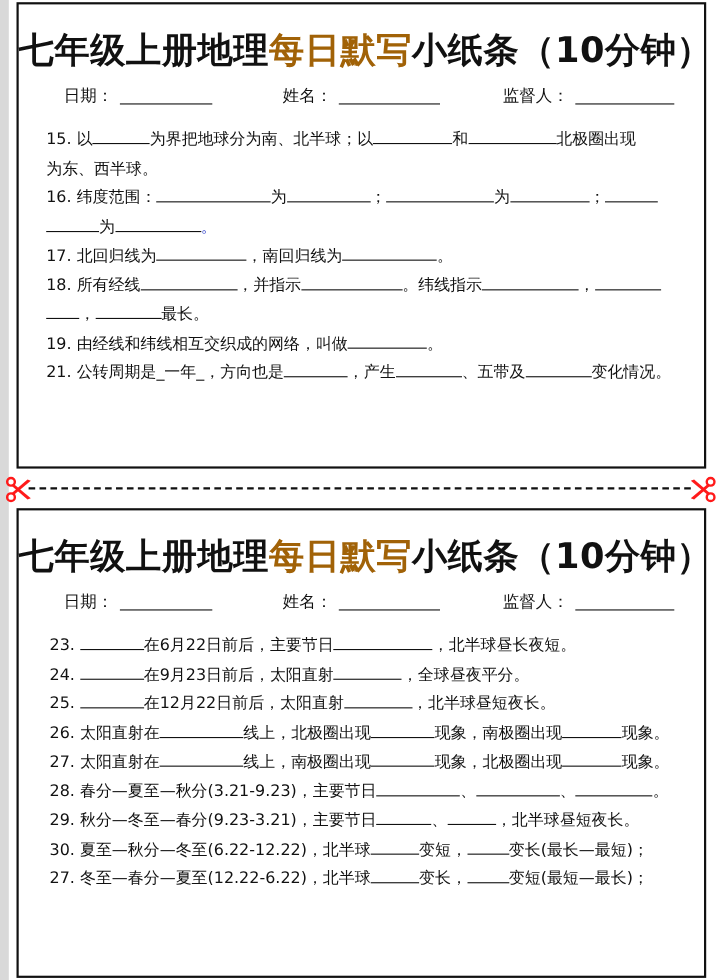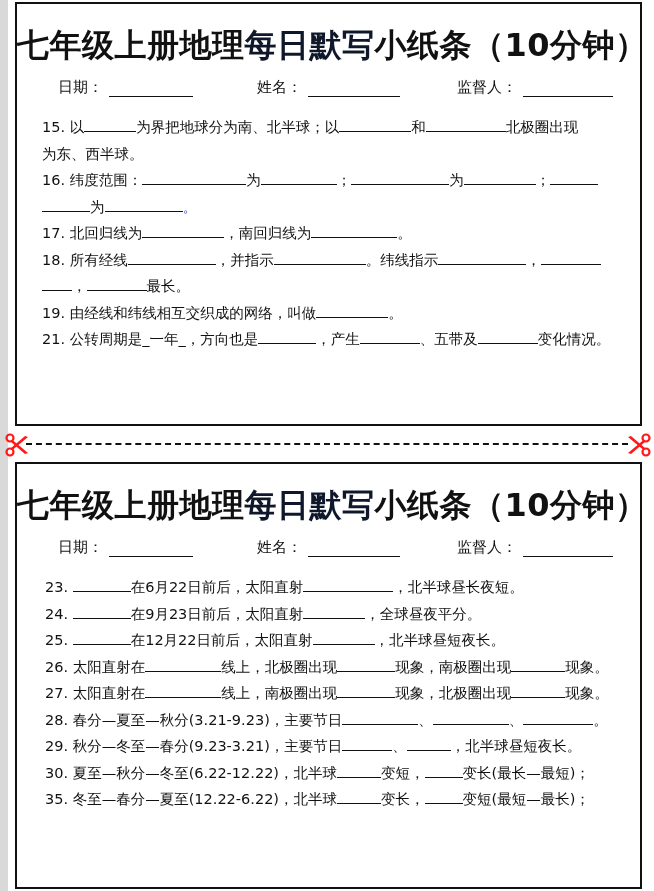--- a/index.html
+++ b/index.html
@@ -3,23 +3,23 @@
 <meta charset="utf-8">
 <style>
   html,body{margin:0;padding:0;}
   body{width:654px;height:891px;background:#ffffff;position:relative;overflow:hidden;
        font-family:"DejaVu Sans","Liberation Sans",sans-serif;color:#111;}
   .edge{position:absolute;left:0;top:0;width:8px;height:891px;background:#d9d9d9;}
   .card{position:absolute;left:15px;width:627px;border:2px solid #111;background:#fff;box-sizing:border-box;}
   .card.top{top:2px;height:424px;}
   .card.bottom{top:462px;height:427px;}
   .title{position:absolute;left:0;right:0;top:20px;text-align:center;font-size:32px;font-weight:bold;letter-spacing:0.5px;white-space:nowrap;}
-  .title .red{color:#0f172a;}
+  .title .red{color:#a16207;}
   .meta{position:absolute;top:74px;left:0;right:0;height:24px;font-size:15px;}
-  .meta .f{position:absolute;display:flex;align-items:flex-end;font-family:Liberation Mono, monospace;}
+  .meta .f{position:absolute;display:flex;font-family:Liberation Mono, monospace;}
   .meta .f .lab{white-space:nowrap;}
   .meta .f .line{display:inline-block;border-bottom:1px solid #111;height:16px;margin-left:6px;}
   .qs{position:absolute;left:25px;right:12px;font-size:14.5px;line-height:26.5px;}
   .qs p{margin:0;white-space:nowrap;}
   .b{display:inline-block;border-bottom:1px solid #111;height:15px;vertical-align:baseline;}
   .blue{color:#3344cc;}
   .cut{position:absolute;left:0;right:0;top:430px;height:28px;}
   .dash{position:absolute;left:26px;right:26px;top:13px;border-top:2px dashed #111;}
   .sc{position:absolute;top:2px;width:26px;height:26px;}
 </style>
@@ -87,23 +87,23 @@
     <div class="f" style="left:240px">
         <span class="lab">姓名：</span>
         <span class="line" style="width:92px"></span>
       </div>
     <div class="f" style="left:440px">
         <span class="lab">监督人：</span>
         <span class="line" style="width:90px"></span>
       </div>
   </div>
   <div class="qs" style="top:110px;left:28px">
-    <p><span>23.</span> <span class="b" style="width:58px"></span><span>在6月22日前后，太阳直射</span><span class="b" style="width:90px"></span><span>，北半球昼长夜短。</span></p>
+    <p><span>23.</span> <span class="b" style="width:58px"></span><span>在6月22日前后，主要节日</span><span class="b" style="width:90px"></span><span>，北半球昼长夜短。</span></p>
     <p><span>24.</span> <span class="b" style="width:58px"></span><span>在9月23日前后，太阳直射</span><span class="b" style="width:62px"></span><span>，全球昼夜平分。</span></p>
     <p><span>25.</span> <span class="b" style="width:58px"></span><span>在12月22日前后，太阳直射</span><span class="b" style="width:62px"></span><span>，北半球昼短夜长。</span></p>
     <p><span>26. 太阳直射在</span><span class="b" style="width:76px"></span><span>线上，北极圈出现</span><span class="b" style="width:58px"></span><span>现象，南极圈出现</span><span class="b" style="width:54px"></span><span>现象。</span></p>
     <p><span>27. 太阳直射在</span><span class="b" style="width:76px"></span><span>线上，南极圈出现</span><span class="b" style="width:58px"></span><span>现象，北极圈出现</span><span class="b" style="width:54px"></span><span>现象。</span></p>
     <p><span>28. 春分—夏至—秋分(3.21-9.23)，主要节日</span><span class="b" style="width:76px"></span><span>、</span><span class="b" style="width:76px"></span><span>、</span><span class="b" style="width:70px"></span><span>。</span></p>
     <p><span>29. 秋分—冬至—春分(9.23-3.21)，主要节日</span><span class="b" style="width:50px"></span><span>、</span><span class="b" style="width:44px"></span><span>，北半球昼短夜长。</span></p>
     <p><span>30. 夏至—秋分—冬至(6.22-12.22)，北半球</span><span class="b" style="width:44px"></span><span>变短，</span><span class="b" style="width:38px"></span><span>变长(最长—最短)；</span></p>
-    <p><span>35. 冬至—春分—夏至(12.22-6.22)，北半球</span><span class="b" style="width:44px"></span><span>变长，</span><span class="b" style="width:38px"></span><span>变短(最短—最长)；</span></p>
+    <p><span>27. 冬至—春分—夏至(12.22-6.22)，北半球</span><span class="b" style="width:44px"></span><span>变长，</span><span class="b" style="width:38px"></span><span>变短(最短—最长)；</span></p>
   </div>
 </div>
 
 </body></html>

